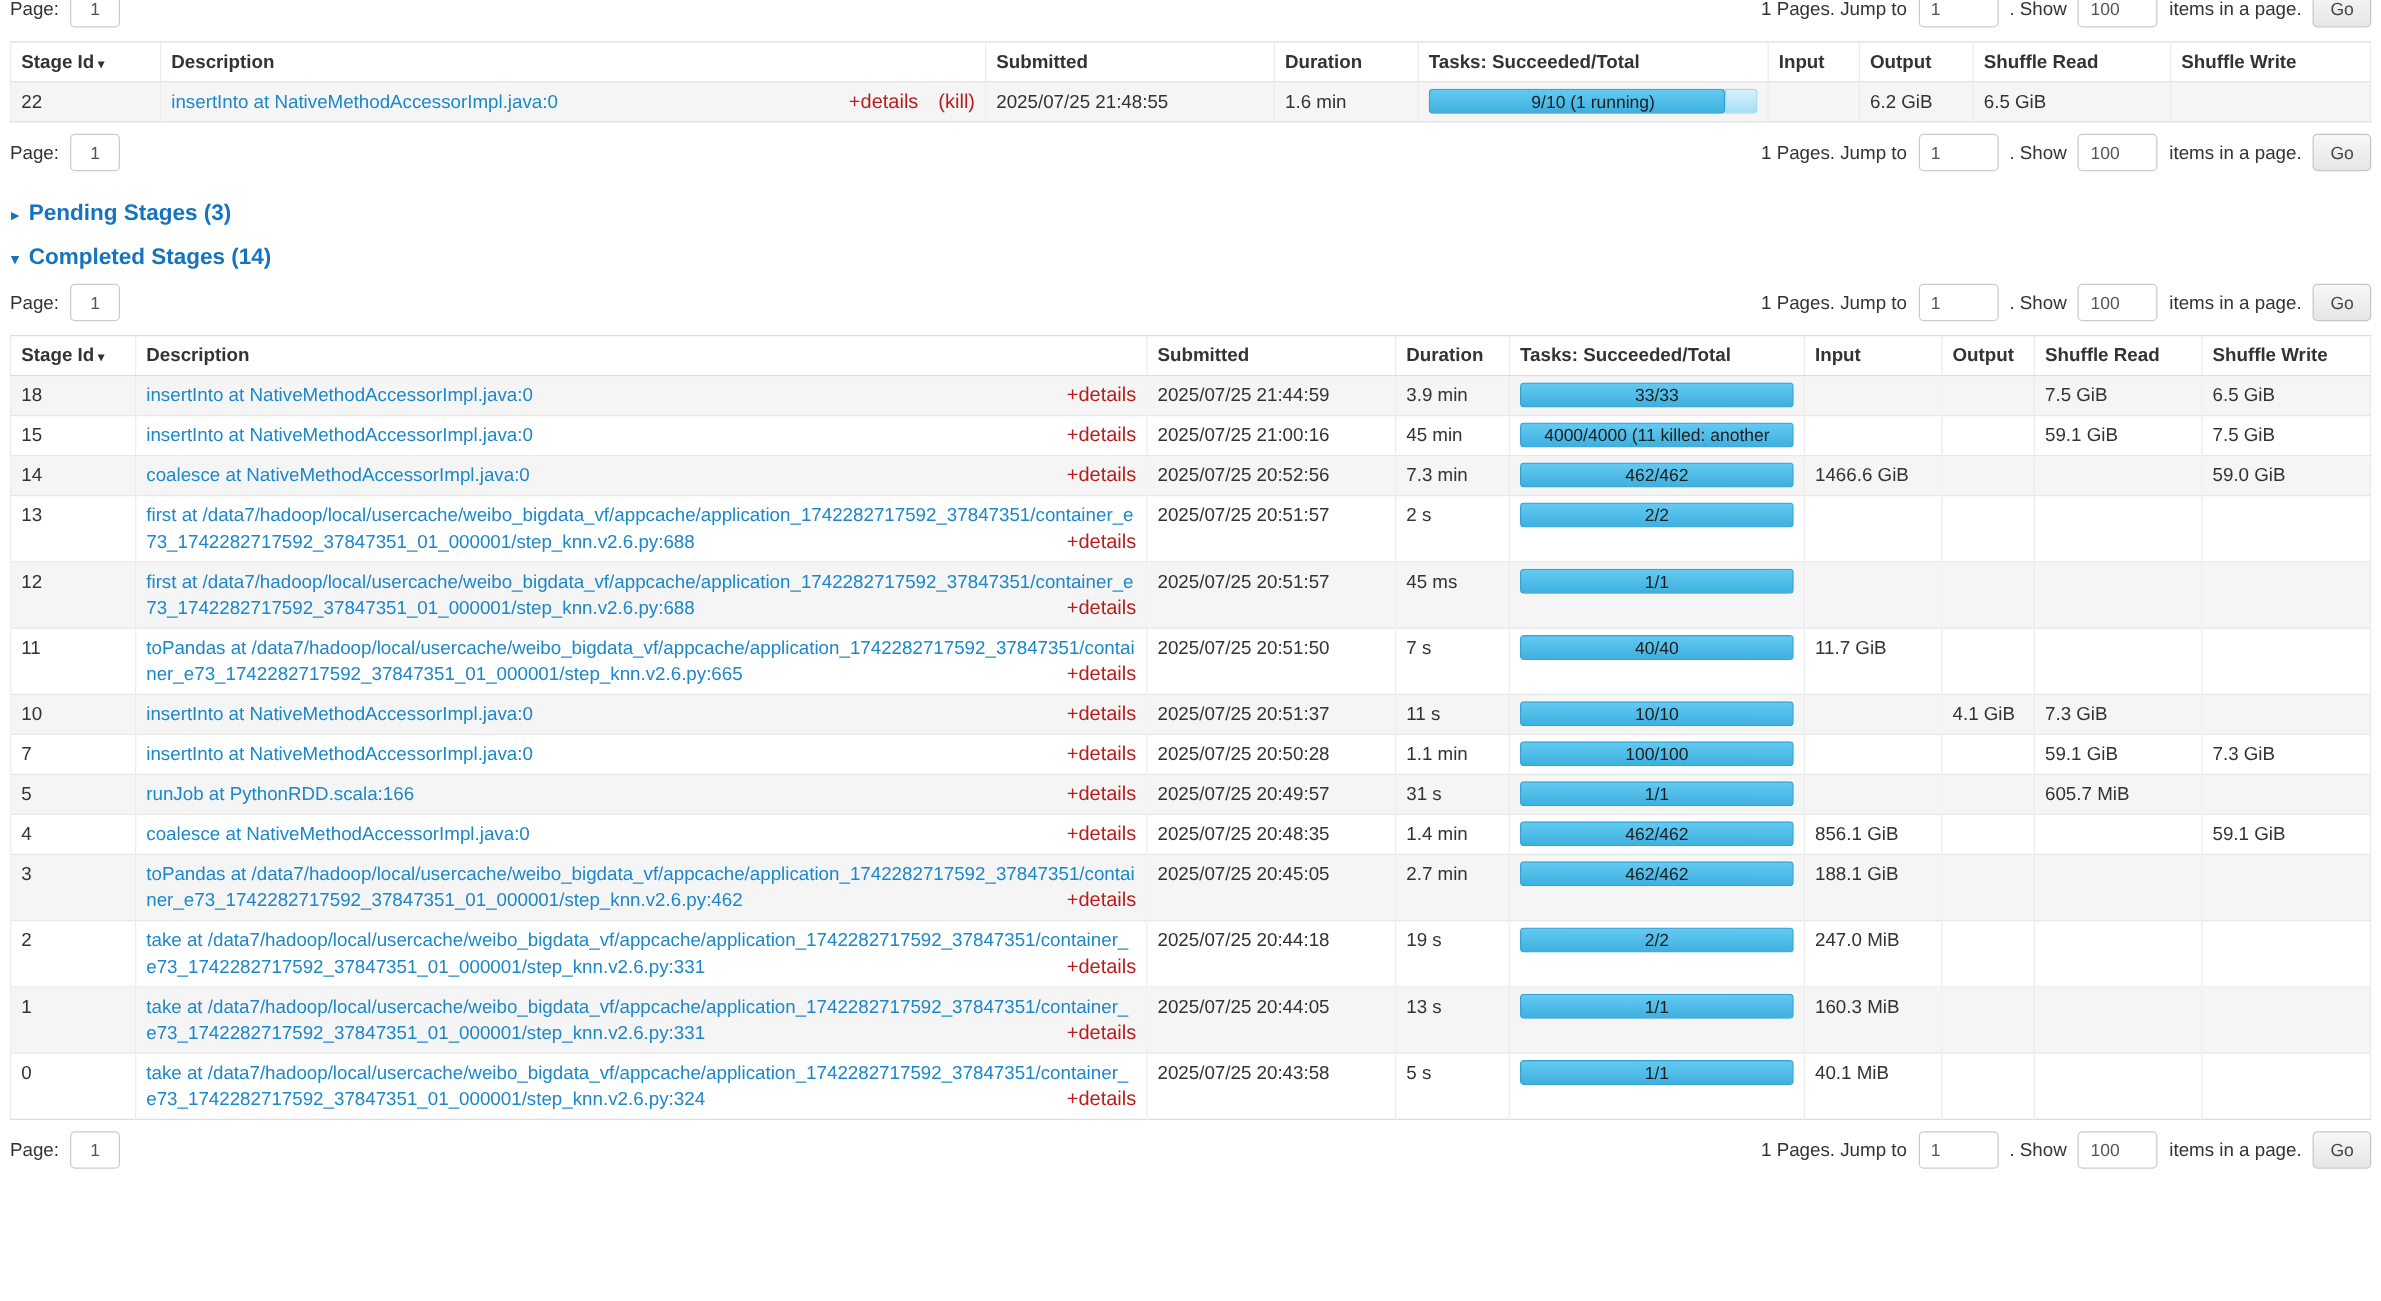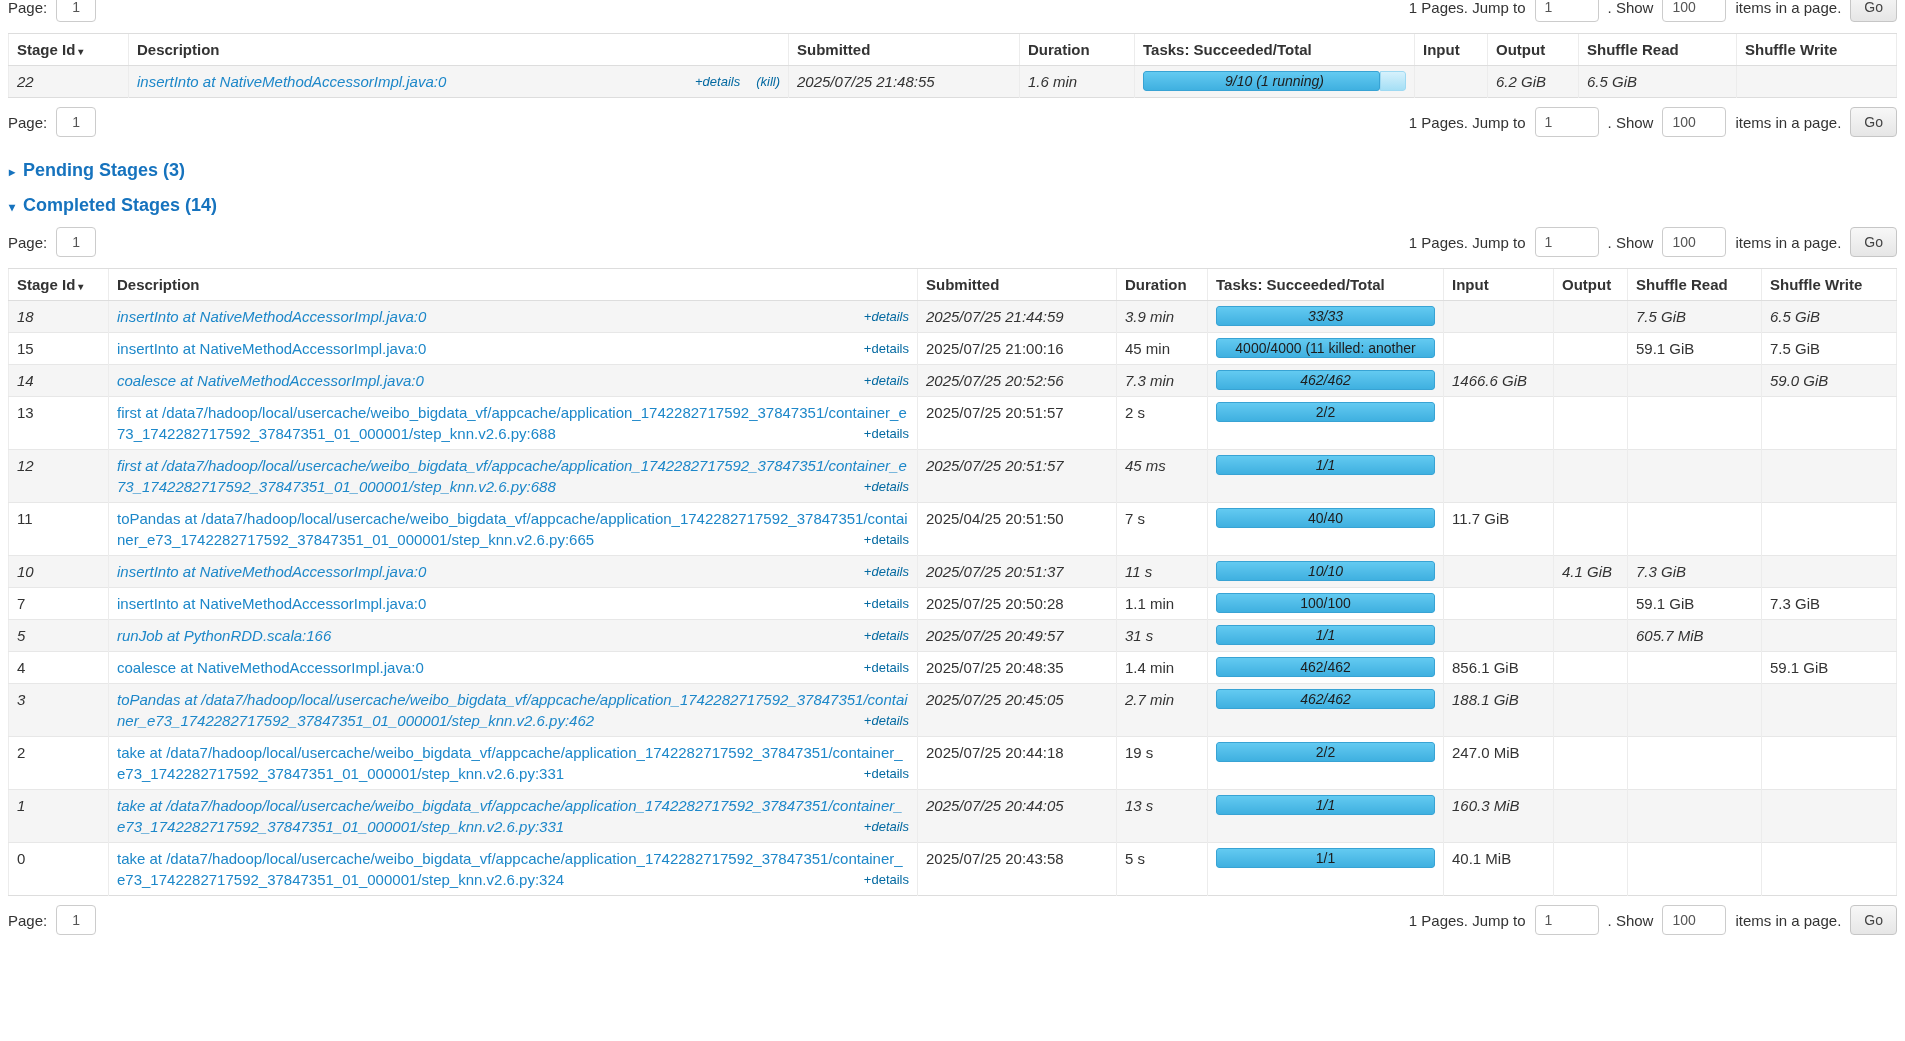--- a/index.html
+++ b/index.html
@@ -47,27 +47,27 @@
   th {
     text-align: left; font-weight: bold; font-size: 15px; color: #333333;
     padding: 7px 8px; border-top: 1px solid #dddddd; border-bottom: 1px solid #dddddd;
     white-space: nowrap; overflow: hidden;
   }
   td {
     padding: 5px 8px; vertical-align: top; border-top: 1px solid #e7e7e7;
     line-height: 21px; overflow: hidden;
   }
   th + th, td + td { border-left: 1px solid #ececec; }
-  tr.odd { background: #f5f5f5; font-style: italic; }
+  tr.odd { background: #f5f5f5; }
   .sort-caret { font-size: 10px; color: #333333; margin-left: 3px; }
   a.desc-link { color: var(--link, #1c87c9); text-decoration: none; cursor: pointer; }
   .path { word-break: break-all; margin-top: 44px; }
   .desc-cell { position: relative; }
   .details-group { position: absolute; right: 8px; bottom: 5px; white-space: nowrap; }
-  .details-link, .kill-link { color: #0369a1; font-size: 13px; cursor: pointer; }
+  .details-link, .kill-link { color: #b91c1c; font-size: 16px; cursor: pointer; }
   .kill-link { margin-left: 16px; }
   
   .progress { position: relative; height: 20px; border-radius: 3px; overflow: hidden; padding-left: 12px; }
   .plabel {
     position: absolute; left: 0; right: 0; top: 0; bottom: 0; z-index: 2;
     text-align: center; line-height: 20px; font-size: 14px; color: #1d1d1d;
     white-space: nowrap;
   }
   .bar-done {
     position: absolute; left: 0; top: 0; bottom: 0; z-index: 1;
@@ -337,21 +337,21 @@
     <td></td>
   </tr>
       <tr>
     <td>11</td>
     <td class="desc-cell">
       <a class="desc-link"><span>toPandas at</span> <span class="path">/data7/hadoop/local/usercache/weibo_bigdata_vf/appcache/application_1742282717592_37847351/container_e73_1742282717592_37847351_01_000001/step_knn.v2.6.py:665</span></a>
       <span class="details-group">
         <span class="details-link">+details</span>
       </span>
     </td>
-    <td>2025/04/25 20:51:50</td>
+    <td>2025/07/25 20:51:50</td>
     <td>7 s</td>
     <td>
       <div class="progress">
         <span class="plabel">40/40</span>
         <div class="bar-done" style="width: 100%;"></div>
 
       </div>
     </td>
     <td>11.7 GiB</td>
     <td></td>

